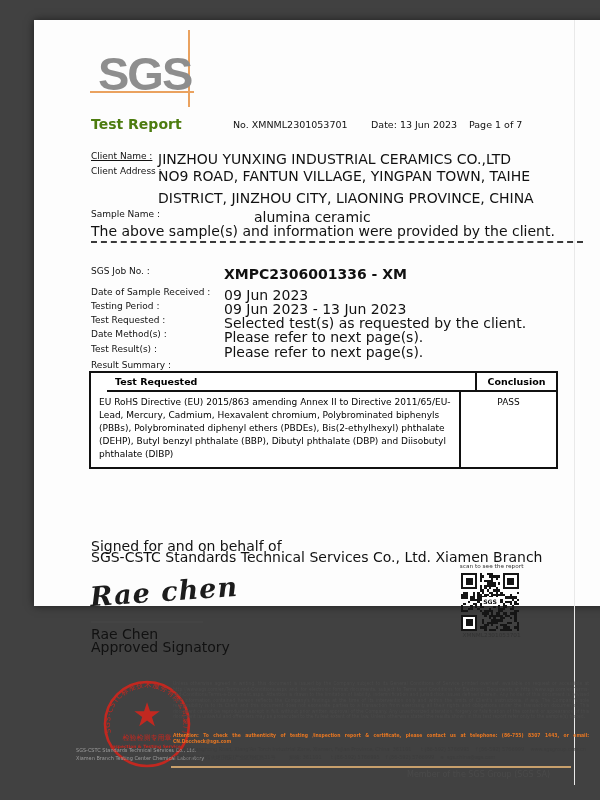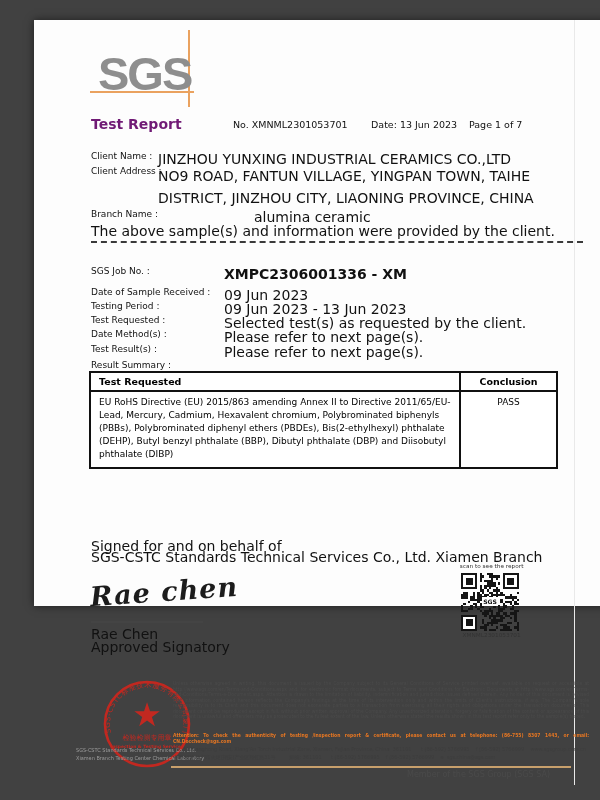--- a/index.html
+++ b/index.html
@@ -7,36 +7,36 @@
        font-family:"DejaVu Sans","Liberation Sans",sans-serif;-webkit-font-smoothing:antialiased;}
   .page{position:absolute;left:34px;top:20px;width:564px;height:586px;background:#fdfdfd;
         box-shadow:0 0 8px rgba(0,0,0,.55);padding-left:24px;}
   .abs{position:absolute;}
   .fold{position:absolute;left:540px;top:0;width:1px;height:765px;background:#e9e9e9;}
   
   .logo{left:64px;top:30px;font-size:47px;font-weight:700;color:#8e8e8e;letter-spacing:-2px;line-height:1;
         font-family:"Liberation Sans","DejaVu Sans",sans-serif;}
   .cross-h{left:56px;top:71px;width:104px;height:2px;background:#eaa25f;}
   .cross-v{left:154px;top:10px;width:2px;height:77px;background:#eaa25f;}
-  .title{left:57px;top:96px;font-size:14px;font-weight:700;color:#701a75;}
+  .title{left:57px;top:96px;font-size:14px;font-weight:700;color:#4d7c0f;}
   .meta{top:99px;font-size:9.5px;color:#111;text-align:right;}
   
   .lbl{font-size:9px;color:#111;}
   .val{font-size:14px;color:#111;}
   .row-label{left:57px;}
   .client-val{left:124px;}
   .dashed{left:57px;width:492px;border-top:2px dashed #3a3a3a;height:0;}
   
   .rtable{left:55px;top:351px;width:465px;border:2px solid #111;display:flex;flex-direction:column;background:#fff;}
   .trow{display:flex;}
   .th{font-weight:700;font-size:9.5px;padding:3px 8px;}
   .td{font-size:9px;padding:4px 8px 6px 8px;line-height:1.45;}
   .c1{width:352px;border-right:2px solid #111;}
   .c2{flex:1;text-align:center;}
-  .thead{border-bottom:2px solid #111;}
+  .thead{border-bottom:2px solid #111;margin-left:16px;}
   
   .hand{left:56px;top:556px;font-size:27px;font-weight:700;font-style:italic;color:#1c1c1c;
         font-family:"DejaVu Serif","Liberation Serif",serif;transform:rotate(-4deg);letter-spacing:1px;}
   .sigline{left:57px;top:601px;width:112px;height:2px;background:#444;}
   
   .tiny{transform-origin:0 0;color:#474747;}
   .qr-cap{font-size:8px;transform:scale(.72);width:160px;text-align:center;color:#333;}
   
   .disc{font-size:9px;line-height:1.22;transform:scale(.5);width:832px;text-align:justify;color:#4a4a4a;}
   .att{color:#e87722;font-weight:700;}
@@ -53,26 +53,26 @@
 
   <div class="abs cross-h"></div>
   <div class="abs cross-v"></div>
   <div class="abs logo">SGS</div>
 
   <div class="abs title">Test Report</div>
   <div class="abs meta" style="left:199px;">No. XMNML2301053701</div>
   <div class="abs meta" style="left:337px;">Date: 13 Jun 2023</div>
   <div class="abs meta" style="left:435px;">Page 1 of 7</div>
 
-  <div class="abs lbl row-label" style="top:131px;">Client Name :</div>
+  <div class="abs lbl row-label" style="top:131px;text-decoration:underline;">Client Name :</div>
   <div class="abs val client-val" style="top:131px;">JINZHOU YUNXING INDUSTRIAL CERAMICS CO.,LTD</div>
   <div class="abs lbl row-label" style="top:146px;">Client Address :</div>
   <div class="abs val client-val" style="top:146px;width:412px;line-height:1.55;">NO9 ROAD, FANTUN VILLAGE, YINGPAN TOWN, TAIHE DISTRICT, JINZHOU CITY, LIAONING PROVINCE, CHINA</div>
 
-  <div class="abs lbl row-label" style="top:189px;">Branch Name :</div>
+  <div class="abs lbl row-label" style="top:189px;">Sample Name :</div>
   <div class="abs val" style="left:220px;top:189px;">alumina ceramic</div>
   <div class="abs val row-label" style="top:203px;">The above sample(s) and information were provided by the client.</div>
   <div class="abs dashed" style="top:221px;"></div>
 
   <div class="abs lbl row-label" style="top:246px;">SGS Job No. :</div>
   <div class="abs val" style="left:190px;top:246px;font-weight:bold;">XMPC2306001336 - XM</div>
   <div class="abs lbl row-label" style="top:267px;">Date of Sample Received :</div>
   <div class="abs val" style="left:190px;top:267px;">09 Jun 2023</div>
   <div class="abs lbl row-label" style="top:281px;">Testing Period :</div>
   <div class="abs val" style="left:190px;top:281px;">09 Jun 2023 - 13 Jun 2023</div>

